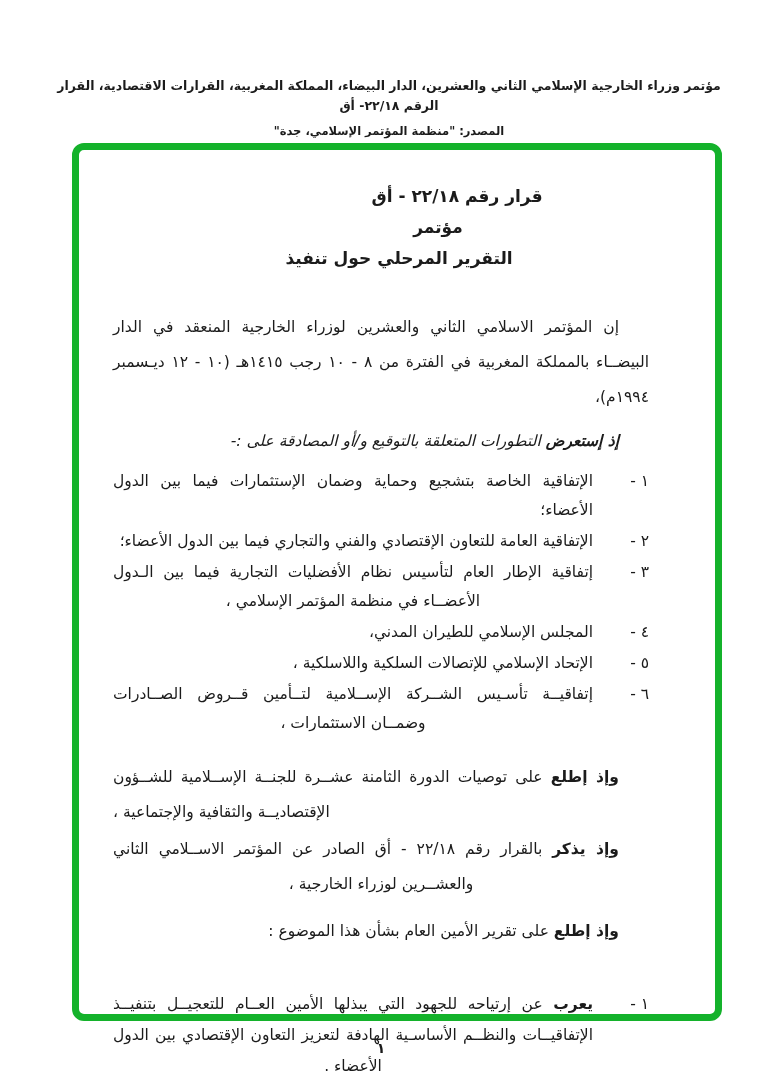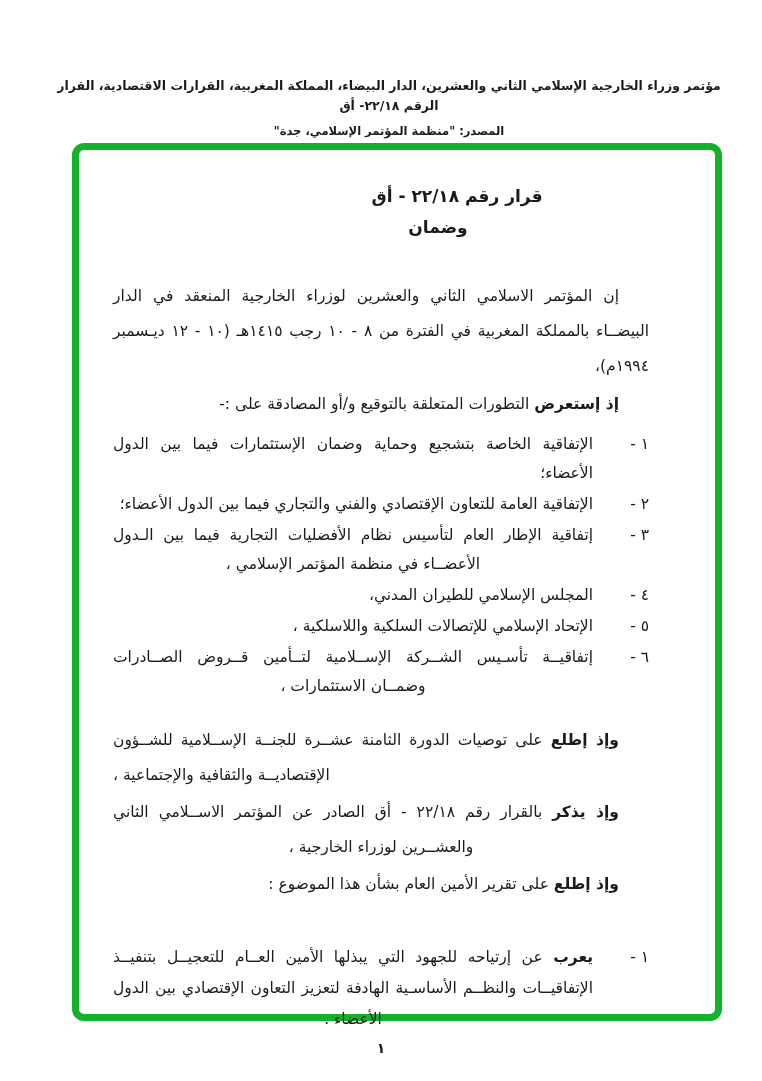--- a/index.html
+++ b/index.html
@@ -28,24 +28,24 @@
   .title { text-align:center; font-weight:bold; font-size:17px; line-height:31px; margin-top:5px; }
   .title > div { position:relative; }
   .title .t1 { right:-76px; }
   .title .t2 { right:-57px; }
   .title .t3 { right:-18px; }
   .title .t4 { right:0; }
 
   .para { font-size:15.5px; line-height:35px; text-align:justify; }
   .indent { text-indent:30px; }
   .opening { margin-top:36px; }
-  .reviewing { margin-top:3px; }
+  .reviewing { margin-top:9px;font-style:italic; }
   .noting { margin-top:22px; text-align-last:left; }
   .recalling { margin-top:2px; text-align-last:center; }
-  .report { margin-top:2px; }
+  .report { margin-top:12px; }
   .lead { font-weight:bold; }
 
   .plist { margin-top:8px; }
   .item-row { display:flex; gap:16px; font-size:15.5px; line-height:29px; margin-bottom:2px; }
   .item-num { flex:0 0 40px; white-space:nowrap; }
   .item-text { flex:1; text-align:justify; }
   .item-text.ml { text-align-last:center; }
 
   .operative { margin-top:40px; line-height:31px; }
 
@@ -61,21 +61,22 @@
 
   <div class="header">
     <div class="h-l1">مؤتمر وزراء الخارجية الإسلامي الثاني والعشرين، الدار البيضاء، المملكة المغربية، القرارات الاقتصادية، القرار الرقم ٢٢/١٨- أق</div>
     <div class="h-l2">المصدر: "منظمة المؤتمر الإسلامي، جدة"</div>
   </div>
 
   <div class="frame">
 
     <div class="title">
       <div class="t1">قرار رقم ٢٢/١٨ - أق</div>
-      <div class="t2">وضمان</div>
+      <div class="t2">مؤتمر</div>
+      <div class="t3">التقرير المرحلي حول تنفيذ</div>
     </div>
 
     <p class="para indent opening">إن المؤتمر الاسلامي الثاني والعشرين لوزراء الخارجية المنعقد في الدار البيضــاء بالمملكة المغربية في الفترة من ٨ - ١٠ رجب ١٤١٥هـ (١٠ - ١٢ ديـسمبر ١٩٩٤م)،</p>
 
     <p class="para indent reviewing"><span class="lead">إذ إستعرض</span> <span>التطورات المتعلقة بالتوقيع و/أو المصادقة على :-</span></p>
 
     <div class="plist">
       <div class="item-row">
         <span class="item-num">١ -</span>
         <span class="item-text">الإتفاقية الخاصة بتشجيع وحماية وضمان الإستثمارات فيما بين الدول الأعضاء؛</span>

